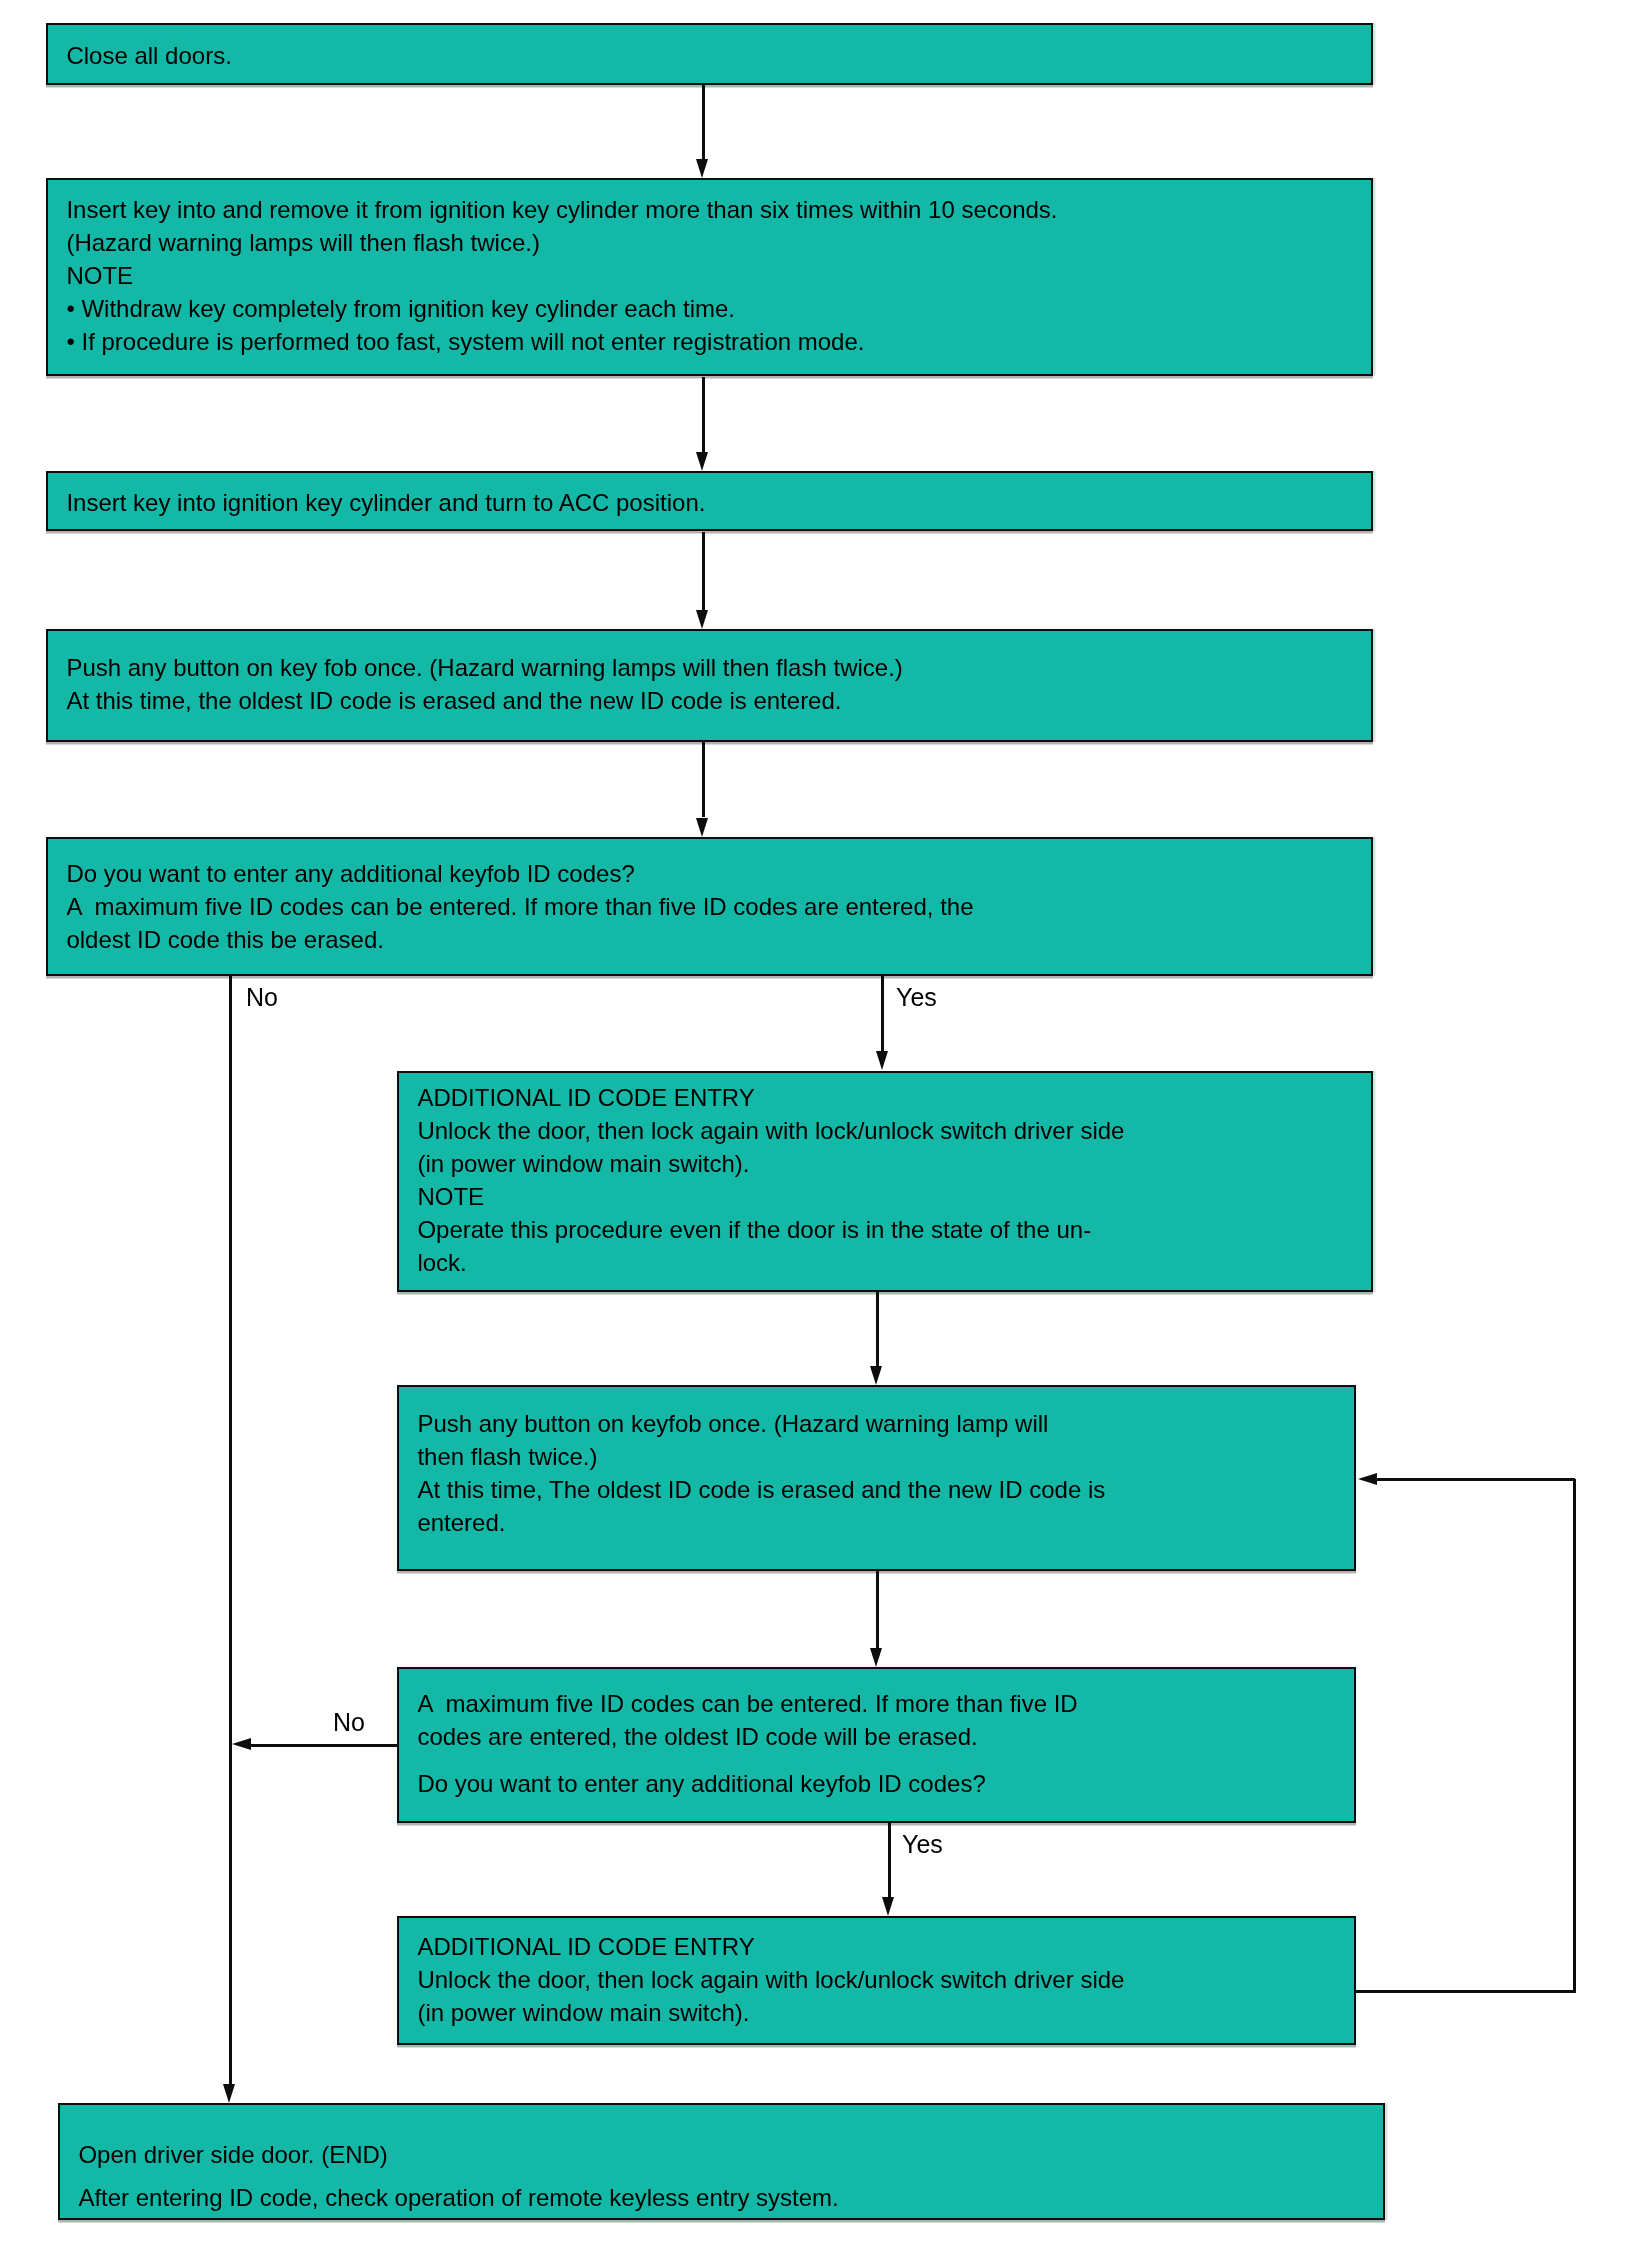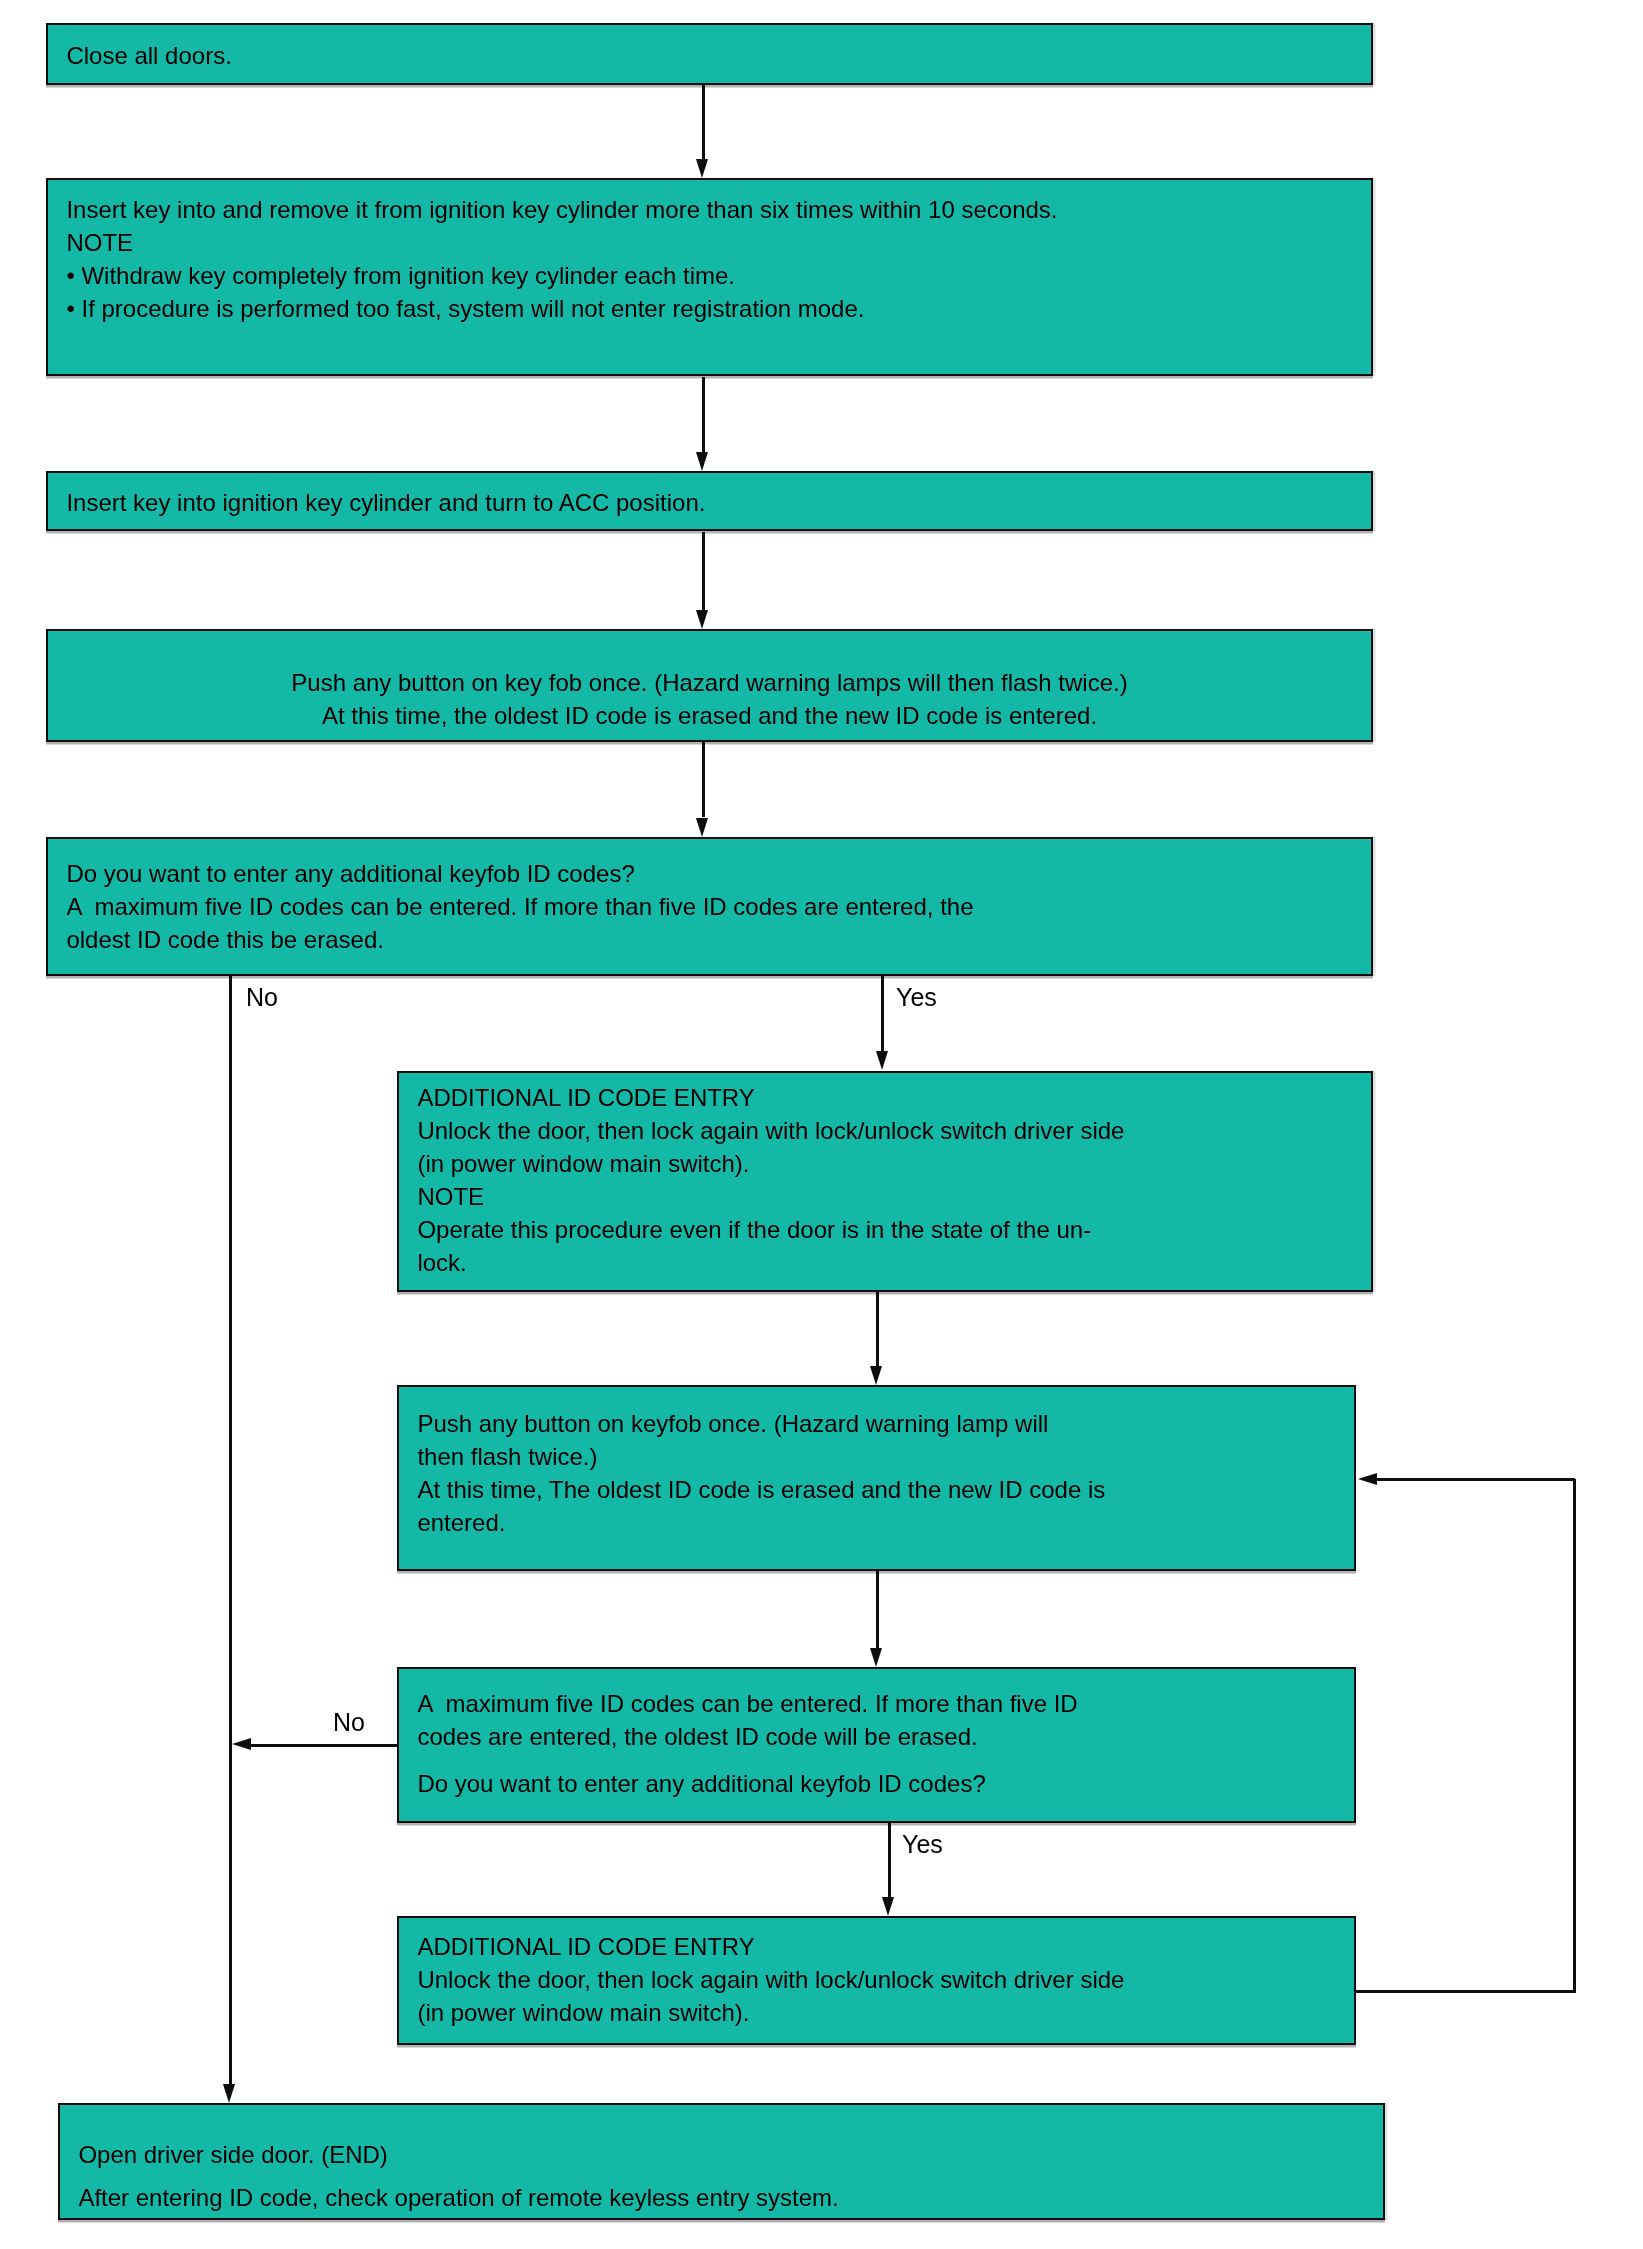--- a/index.html
+++ b/index.html
@@ -57,36 +57,37 @@
 
   <div class="box" style="left:46px; top:23.4px; width:1327px; height:62px;">
     <div class="ln">Close all doors.</div>
   </div>
 
   <div class="vline" style="left:702px; top:85px; height:75px;"></div>
   <div class="arrow-down" style="left:696px; top:159px;"></div>
 
   <div class="box" style="left:46px; top:178px; width:1327px; height:198px; padding-top:12.6px;">
     <div class="ln">Insert key into and remove it from ignition key cylinder more than six times within 10 seconds.</div>
+    <div class="ln">(Hazard warning lamps will then flash twice.)</div>
     <div class="ln b">NOTE</div>
     <div class="ln b">• Withdraw key completely from ignition key cylinder each time.</div>
     <div class="ln b">• If procedure is performed too fast, system will not enter registration mode.</div>
   </div>
 
   <div class="vline" style="left:702px; top:377px; height:75px;"></div>
   <div class="arrow-down" style="left:696px; top:452px;"></div>
 
   <div class="box" style="left:46px; top:471px; width:1327px; height:60px;">
     <div class="ln">Insert key into ignition key cylinder and turn to ACC position.</div>
   </div>
 
   <div class="vline" style="left:702px; top:532px; height:79px;"></div>
   <div class="arrow-down" style="left:696px; top:610px;"></div>
 
-  <div class="box" style="left:46px; top:629px; width:1327px; height:113px; padding-top:35px;text-align:center;">
+  <div class="box" style="left:46px; top:629px; width:1327px; height:113px; padding-top:20px;">
     <div class="ln">Push any button on key fob once. (Hazard warning lamps will then flash twice.)</div>
     <div class="ln b">At this time, the oldest ID code is erased and the new ID code is entered.</div>
   </div>
 
   <div class="vline" style="left:702px; top:742px; height:75px;"></div>
   <div class="arrow-down" style="left:696px; top:818px;"></div>
 
   <div class="box" style="left:46px; top:837px; width:1327px; height:139px; padding-top:18.4px;">
     <div class="ln">Do you want to enter any additional keyfob ID codes?</div>
     <div class="ln b">A  maximum five ID codes can be entered. If more than five ID codes are entered, the</div>

